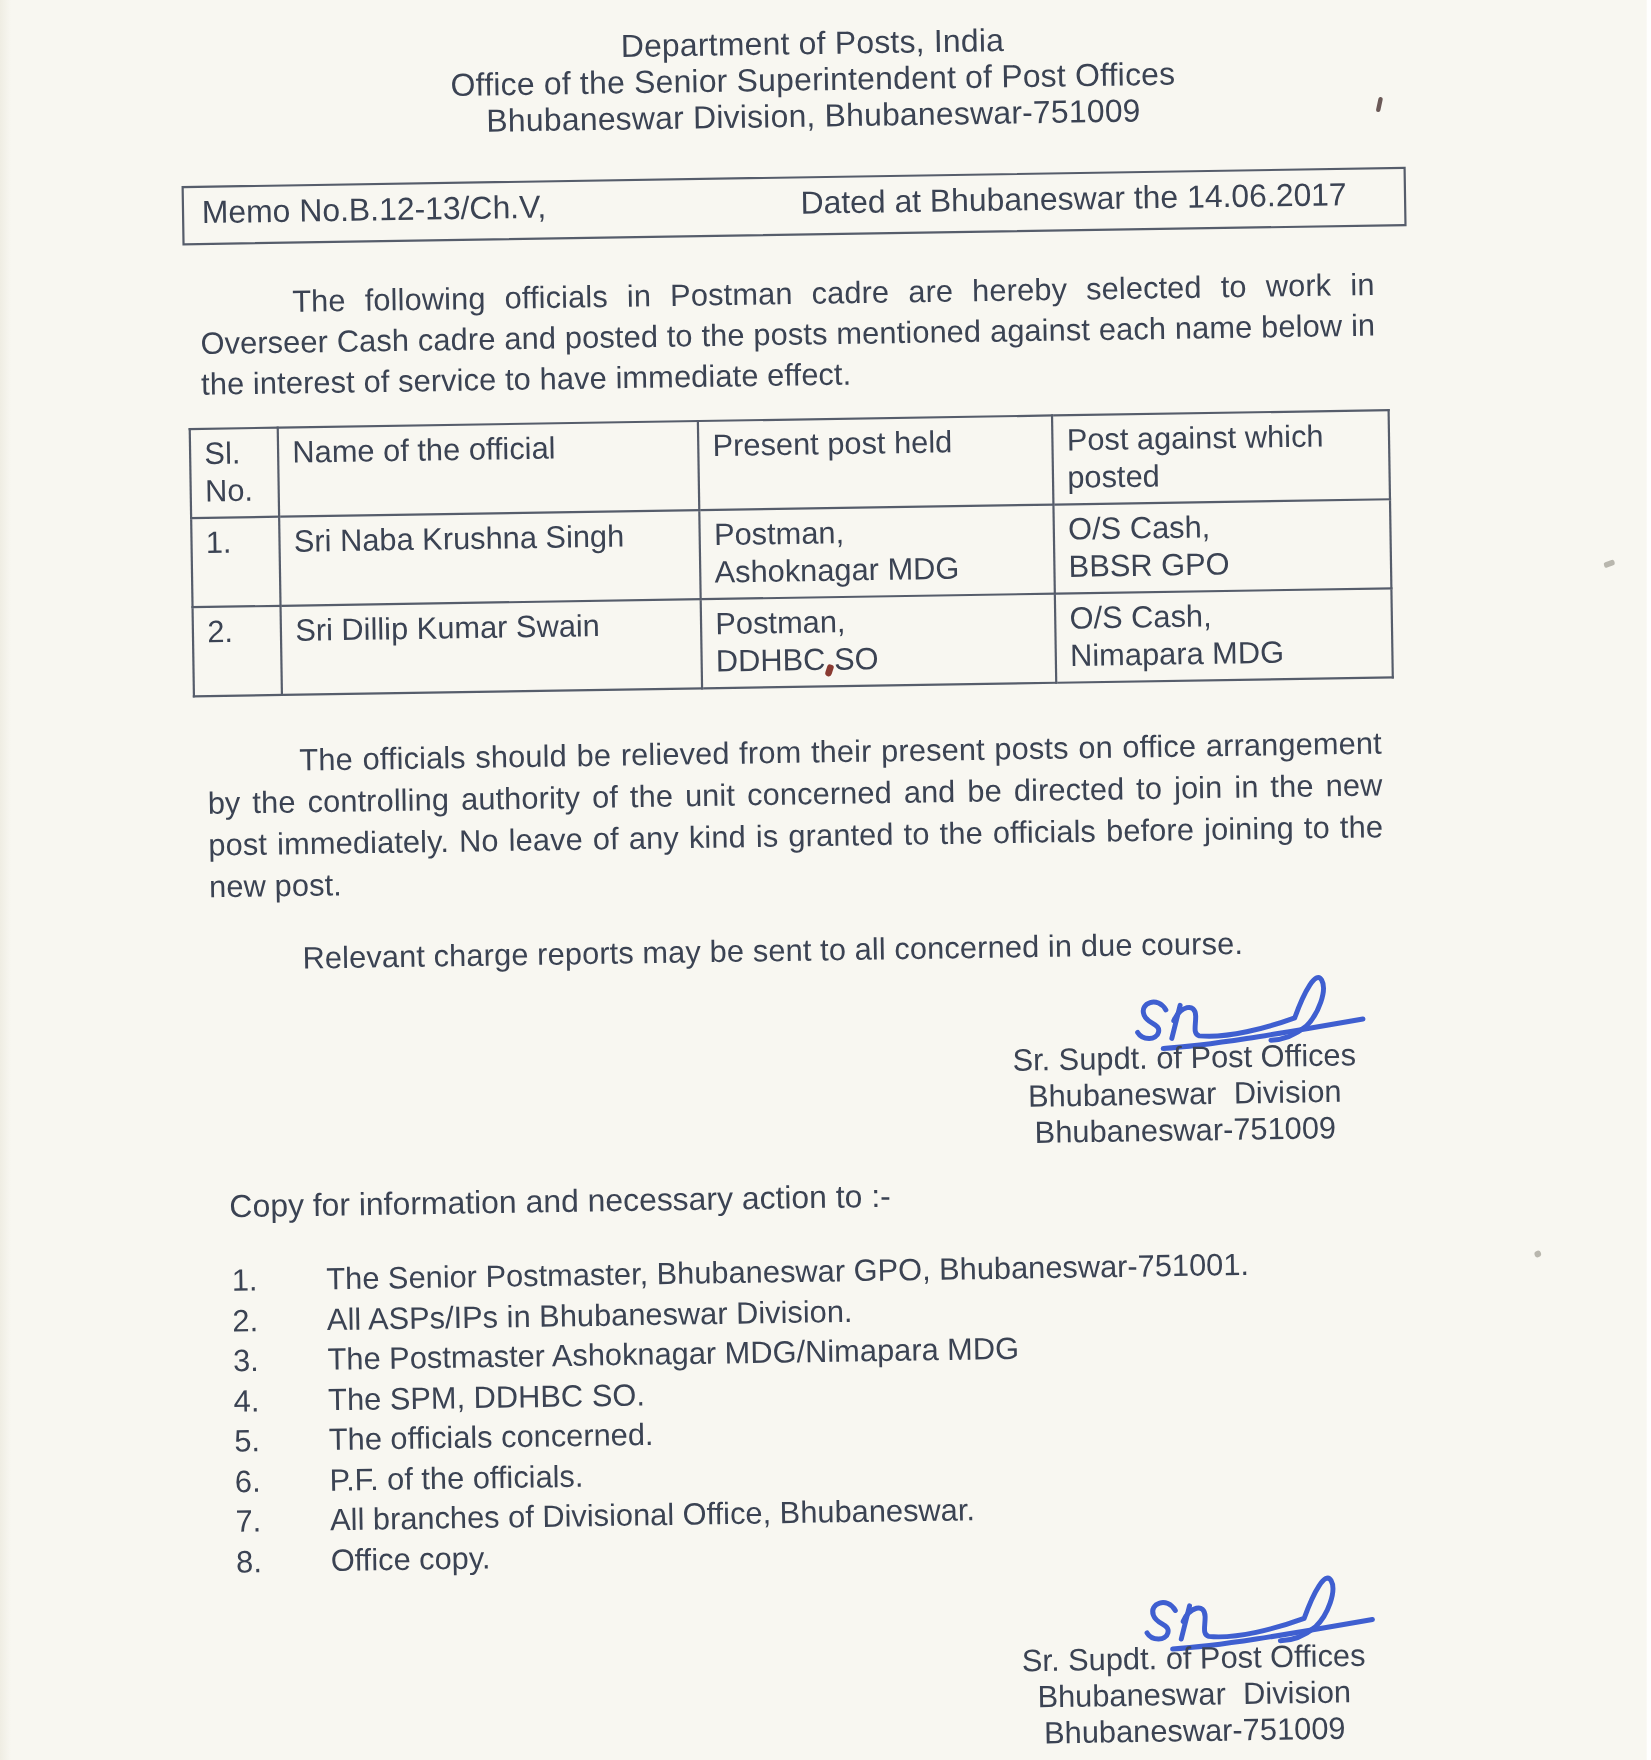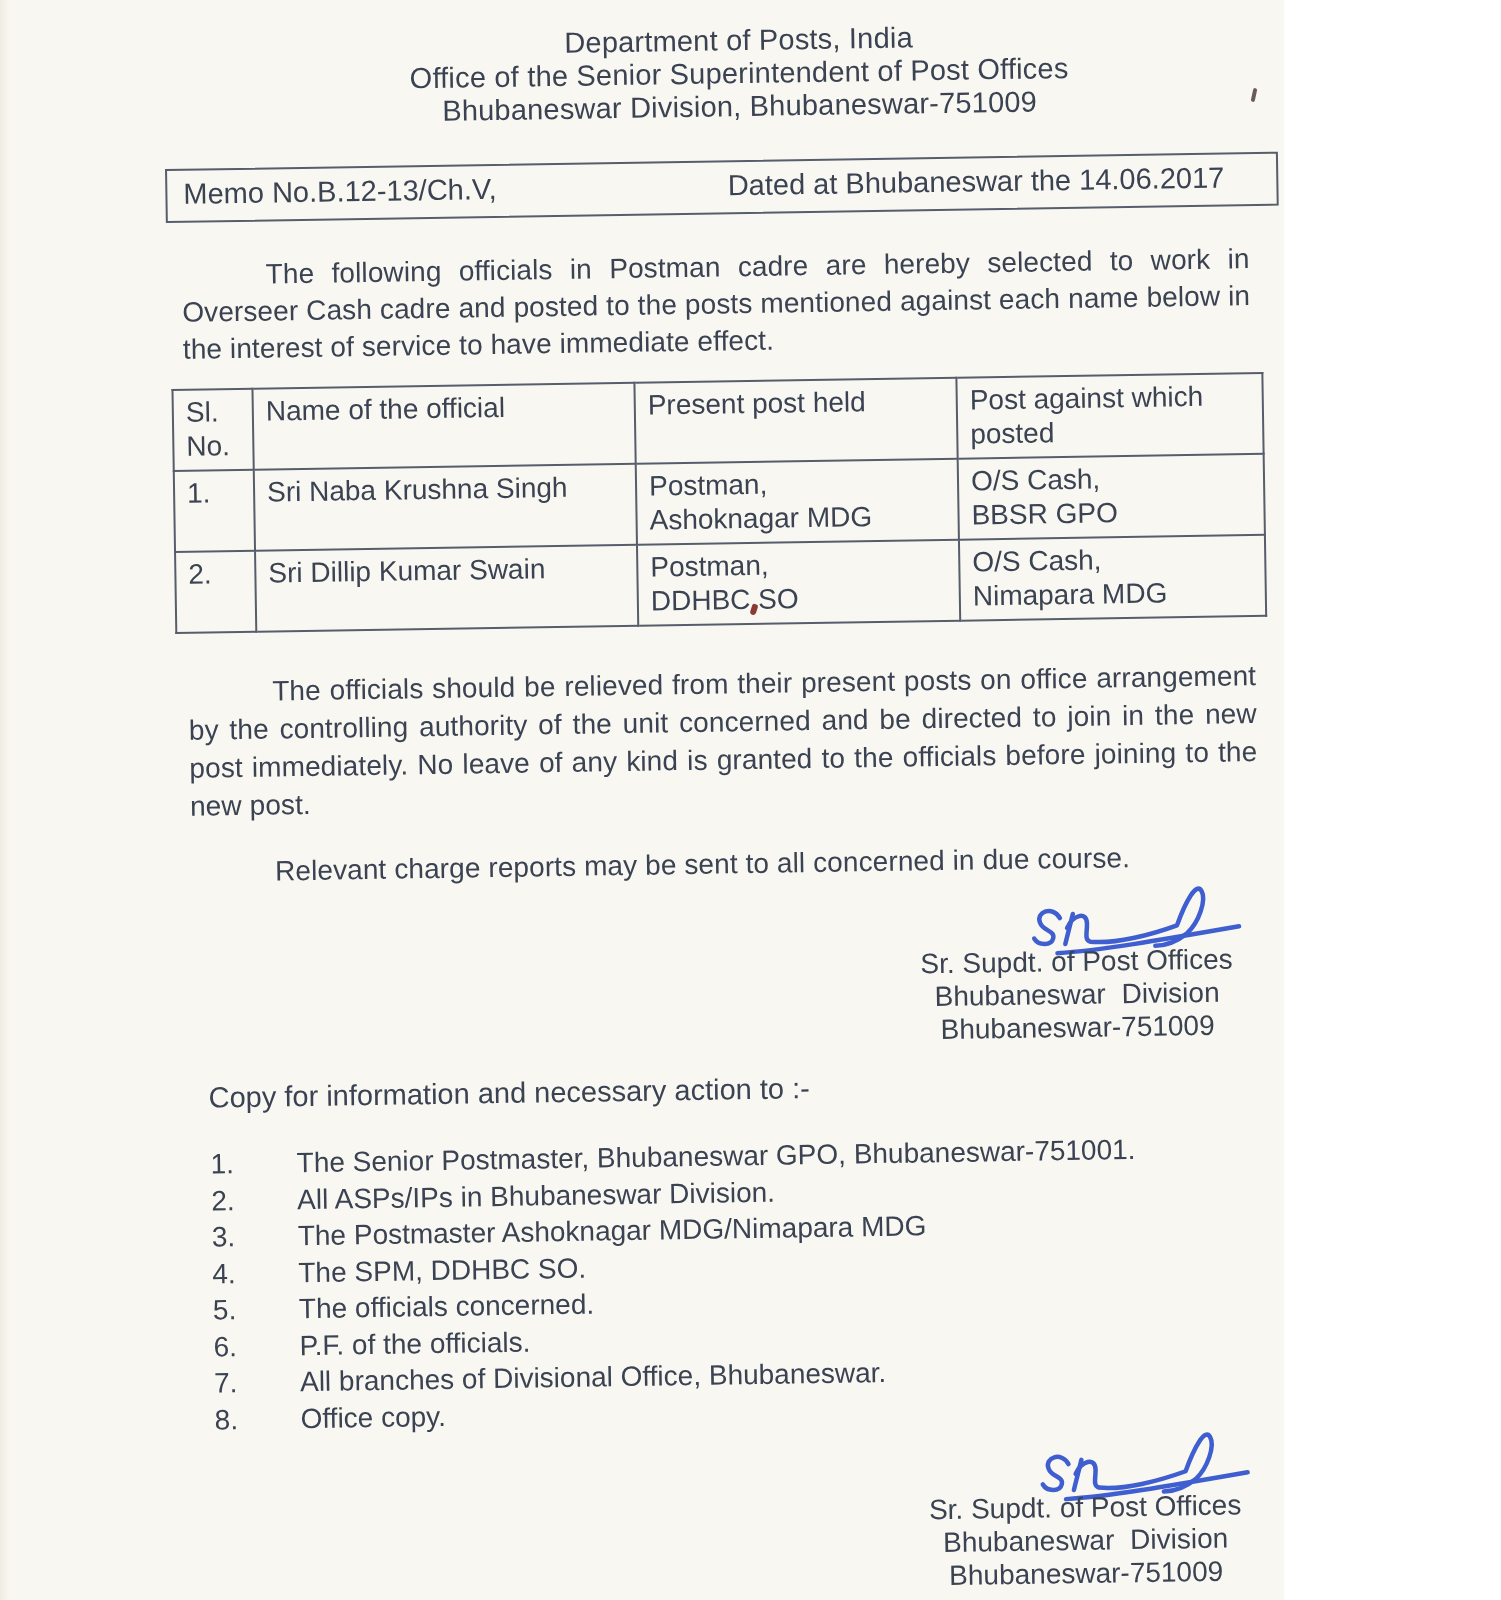--- a/index.html
+++ b/index.html
@@ -2,21 +2,21 @@
 <html><head>
 <meta charset="utf-8">
 <style>
   html,body{margin:0;padding:0;}
   body{
     width:1501px;height:1600px;overflow:hidden;
     font-family:"Liberation Sans", sans-serif;
     background:#ffffff;
   }
   .paper{
-    position:relative;width:1284px;height:1600px;overflow:hidden;
+    position:relative;width:1497px;height:1600px;overflow:hidden;
     background:linear-gradient(90deg,#efede3 0px,#f8f7f1 10px,#f8f7f1 100%);
     color:#3b4353;
   }
   .doc{
     position:absolute;left:0;top:0;width:1501px;height:1600px;
     transform:rotate(-0.9deg);
     transform-origin:750px 800px;
   }
   .hdr{margin-top:24px;text-align:center;font-size:29px;line-height:33px;letter-spacing:.2px;}
   .memo-box{

